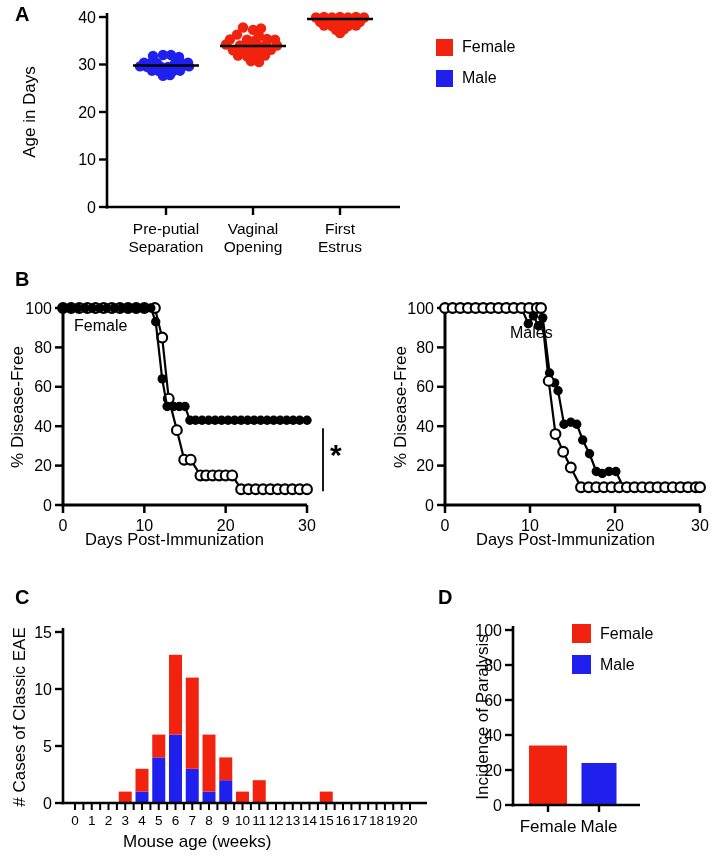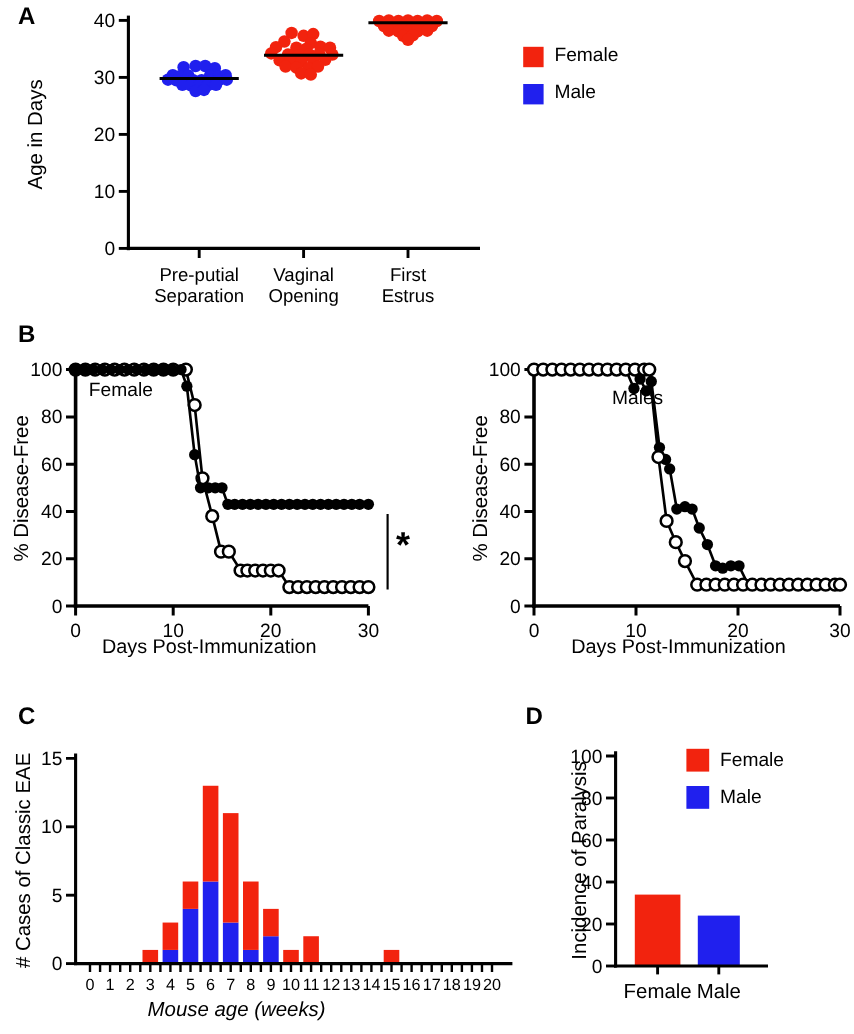--- a/index.html
+++ b/index.html
@@ -428,21 +428,21 @@
       <line x1="376.5" y1="203" x2="376.5" y2="210" stroke="#000000" stroke-width="2"></line>
       <line x1="384.9" y1="203" x2="384.9" y2="210" stroke="#000000" stroke-width="2"></line>
       <text x="376.5" y="225" text-anchor="middle" font-size="13.5">18</text>
       <line x1="393.25" y1="203" x2="393.25" y2="210" stroke="#000000" stroke-width="2"></line>
       <line x1="401.65" y1="203" x2="401.65" y2="210" stroke="#000000" stroke-width="2"></line>
       <text x="393.25" y="225" text-anchor="middle" font-size="13.5">19</text>
       <line x1="410" y1="203" x2="410" y2="210" stroke="#000000" stroke-width="2"></line>
       <text x="410" y="225" text-anchor="middle" font-size="13.5">20</text>
     </svg>
   <div class="vlabel" style="left:-90px;top:707px;"># Cases of Classic EAE</div>
-  <div class="hlabel" style="left:123px;top:832px;font-size:17px;font-style:italic;">Mouse age (weeks)</div>
+  <div class="hlabel" style="left:123px;top:832px;font-size:17px;">Mouse age (weeks)</div>
 
   <svg id="svg-d" width="282" height="262" style="left:430px;top:600px;">
       <line x1="83" y1="206.3" x2="83" y2="26" stroke="#000000" stroke-width="2.6"></line>
       <line x1="75" y1="205" x2="83" y2="205" stroke="#000000" stroke-width="2.4"></line>
       <text x="72" y="210.5" text-anchor="end" font-size="16">0</text>
       <line x1="75" y1="170" x2="83" y2="170" stroke="#000000" stroke-width="2.4"></line>
       <text x="72" y="175.5" text-anchor="end" font-size="16">20</text>
       <line x1="75" y1="135" x2="83" y2="135" stroke="#000000" stroke-width="2.4"></line>
       <text x="72" y="140.5" text-anchor="end" font-size="16">40</text>
       <line x1="75" y1="100" x2="83" y2="100" stroke="#000000" stroke-width="2.4"></line>

